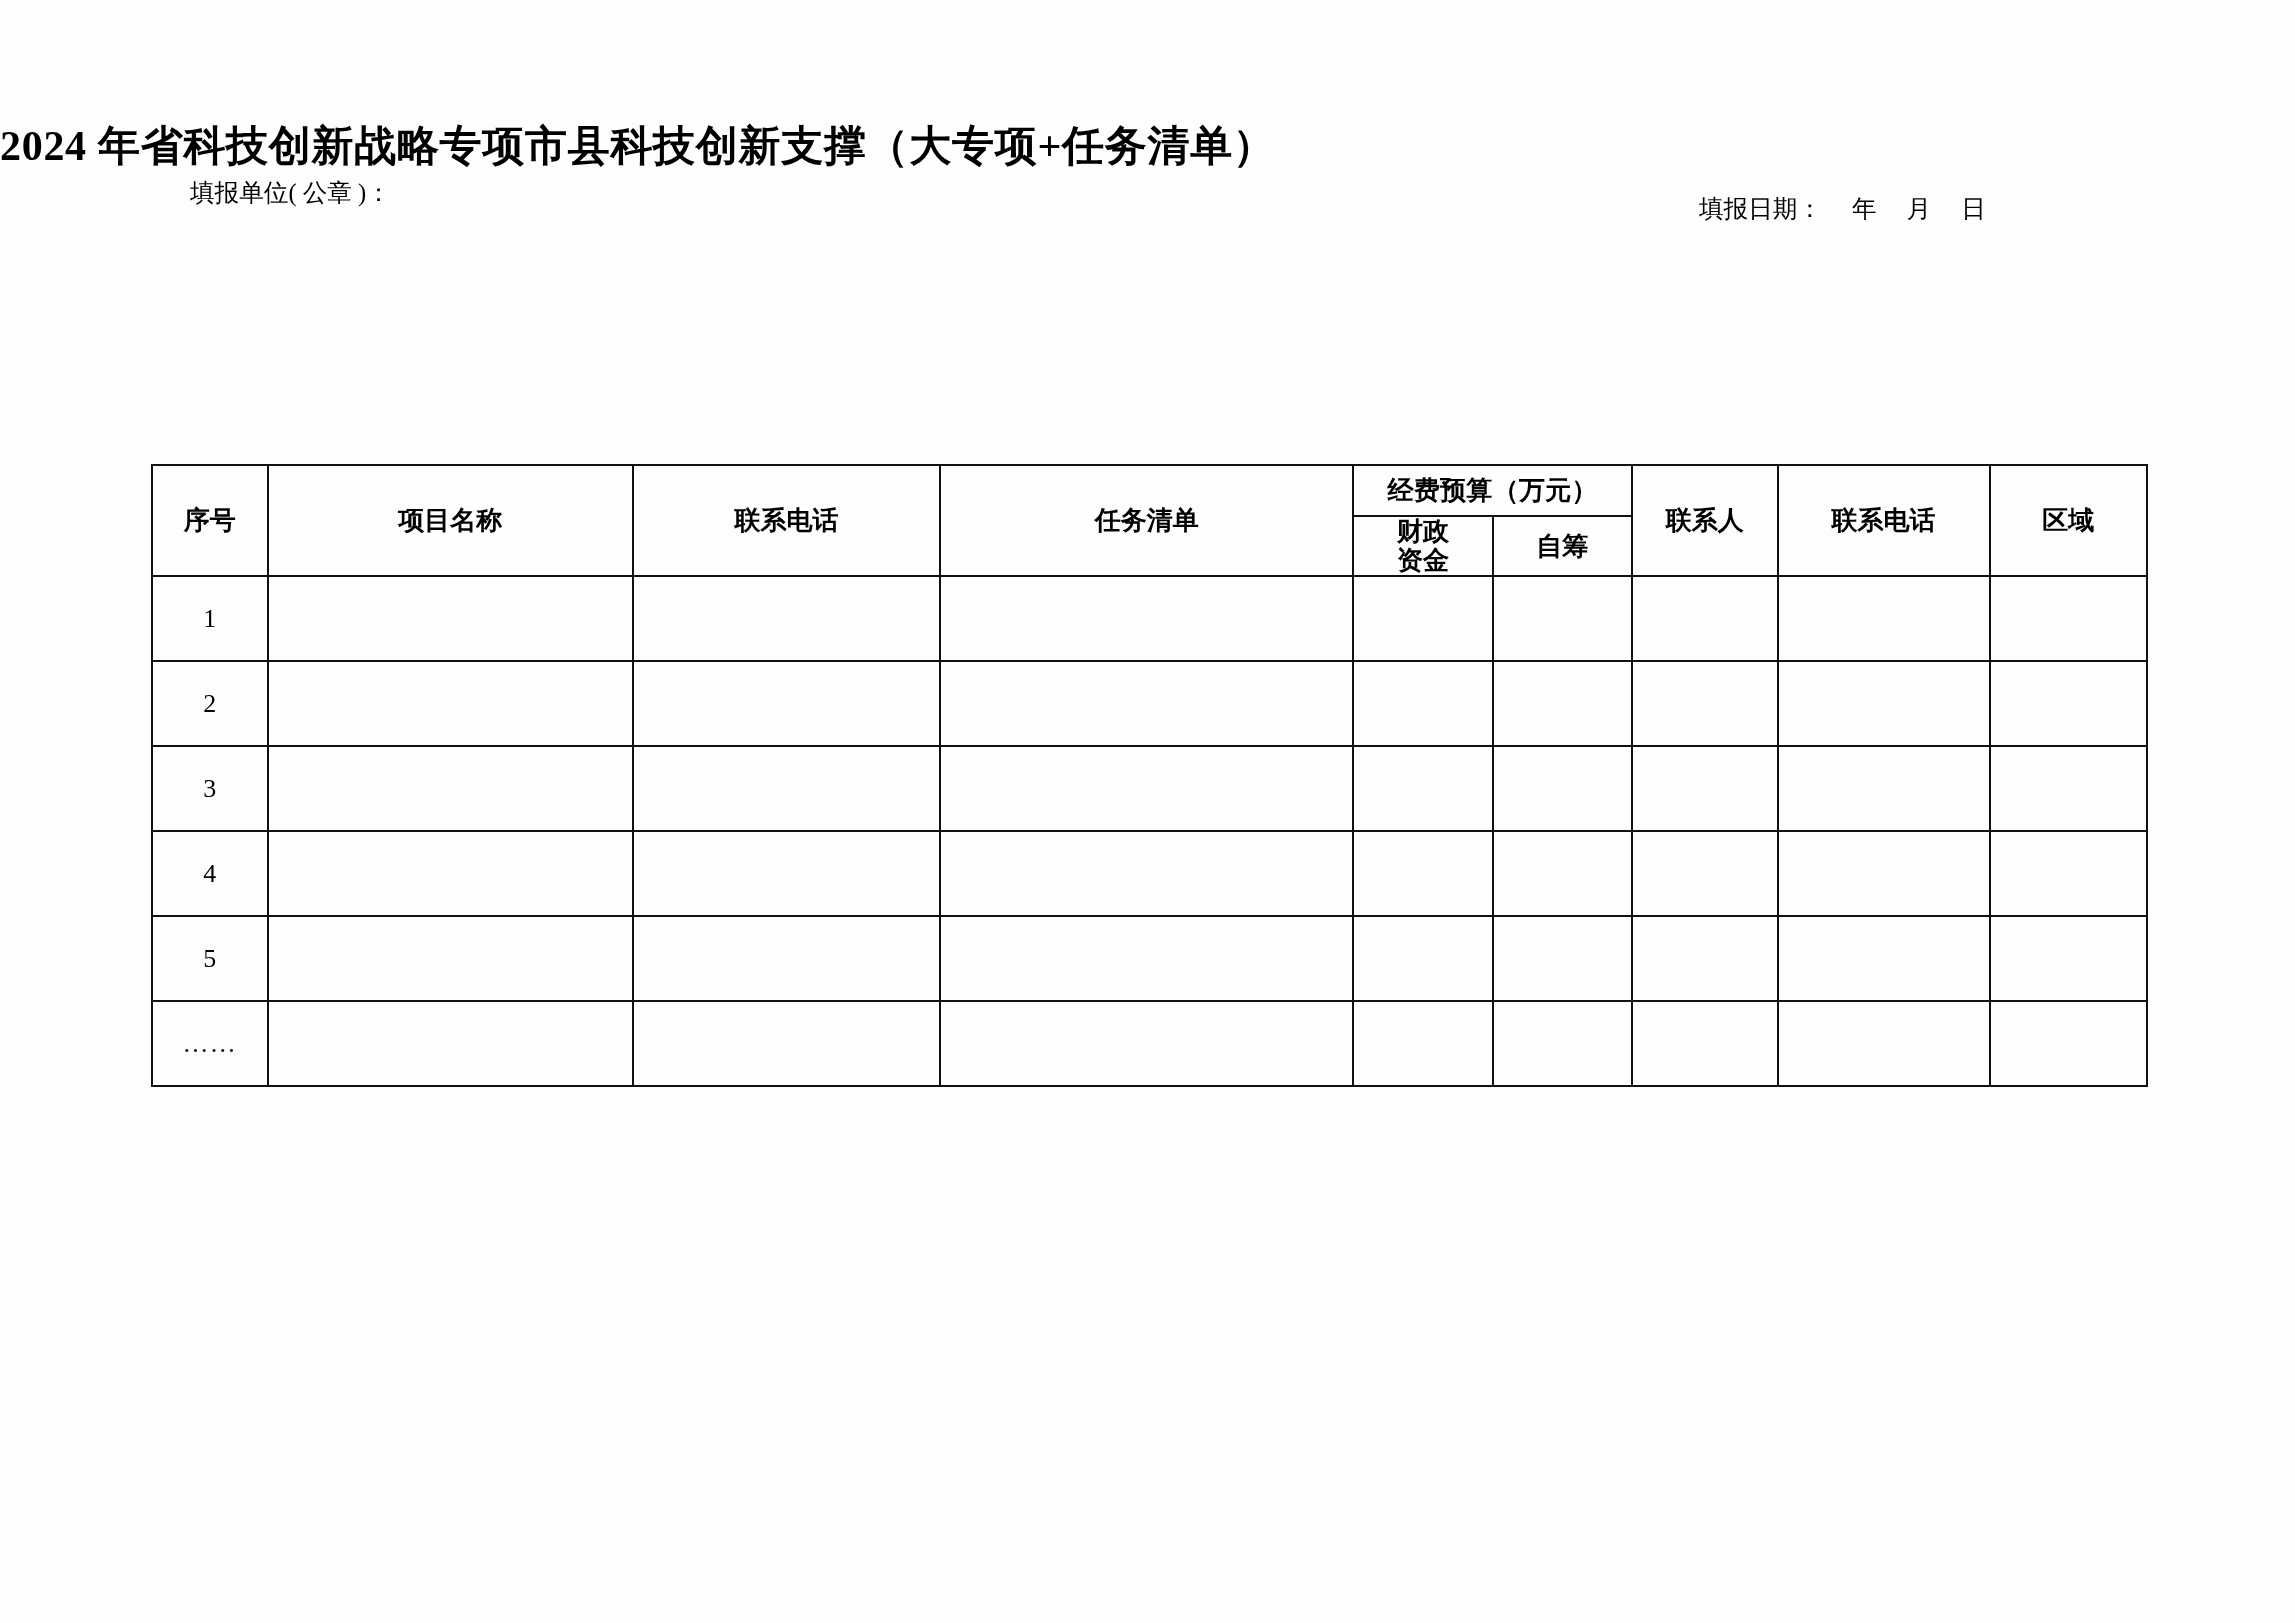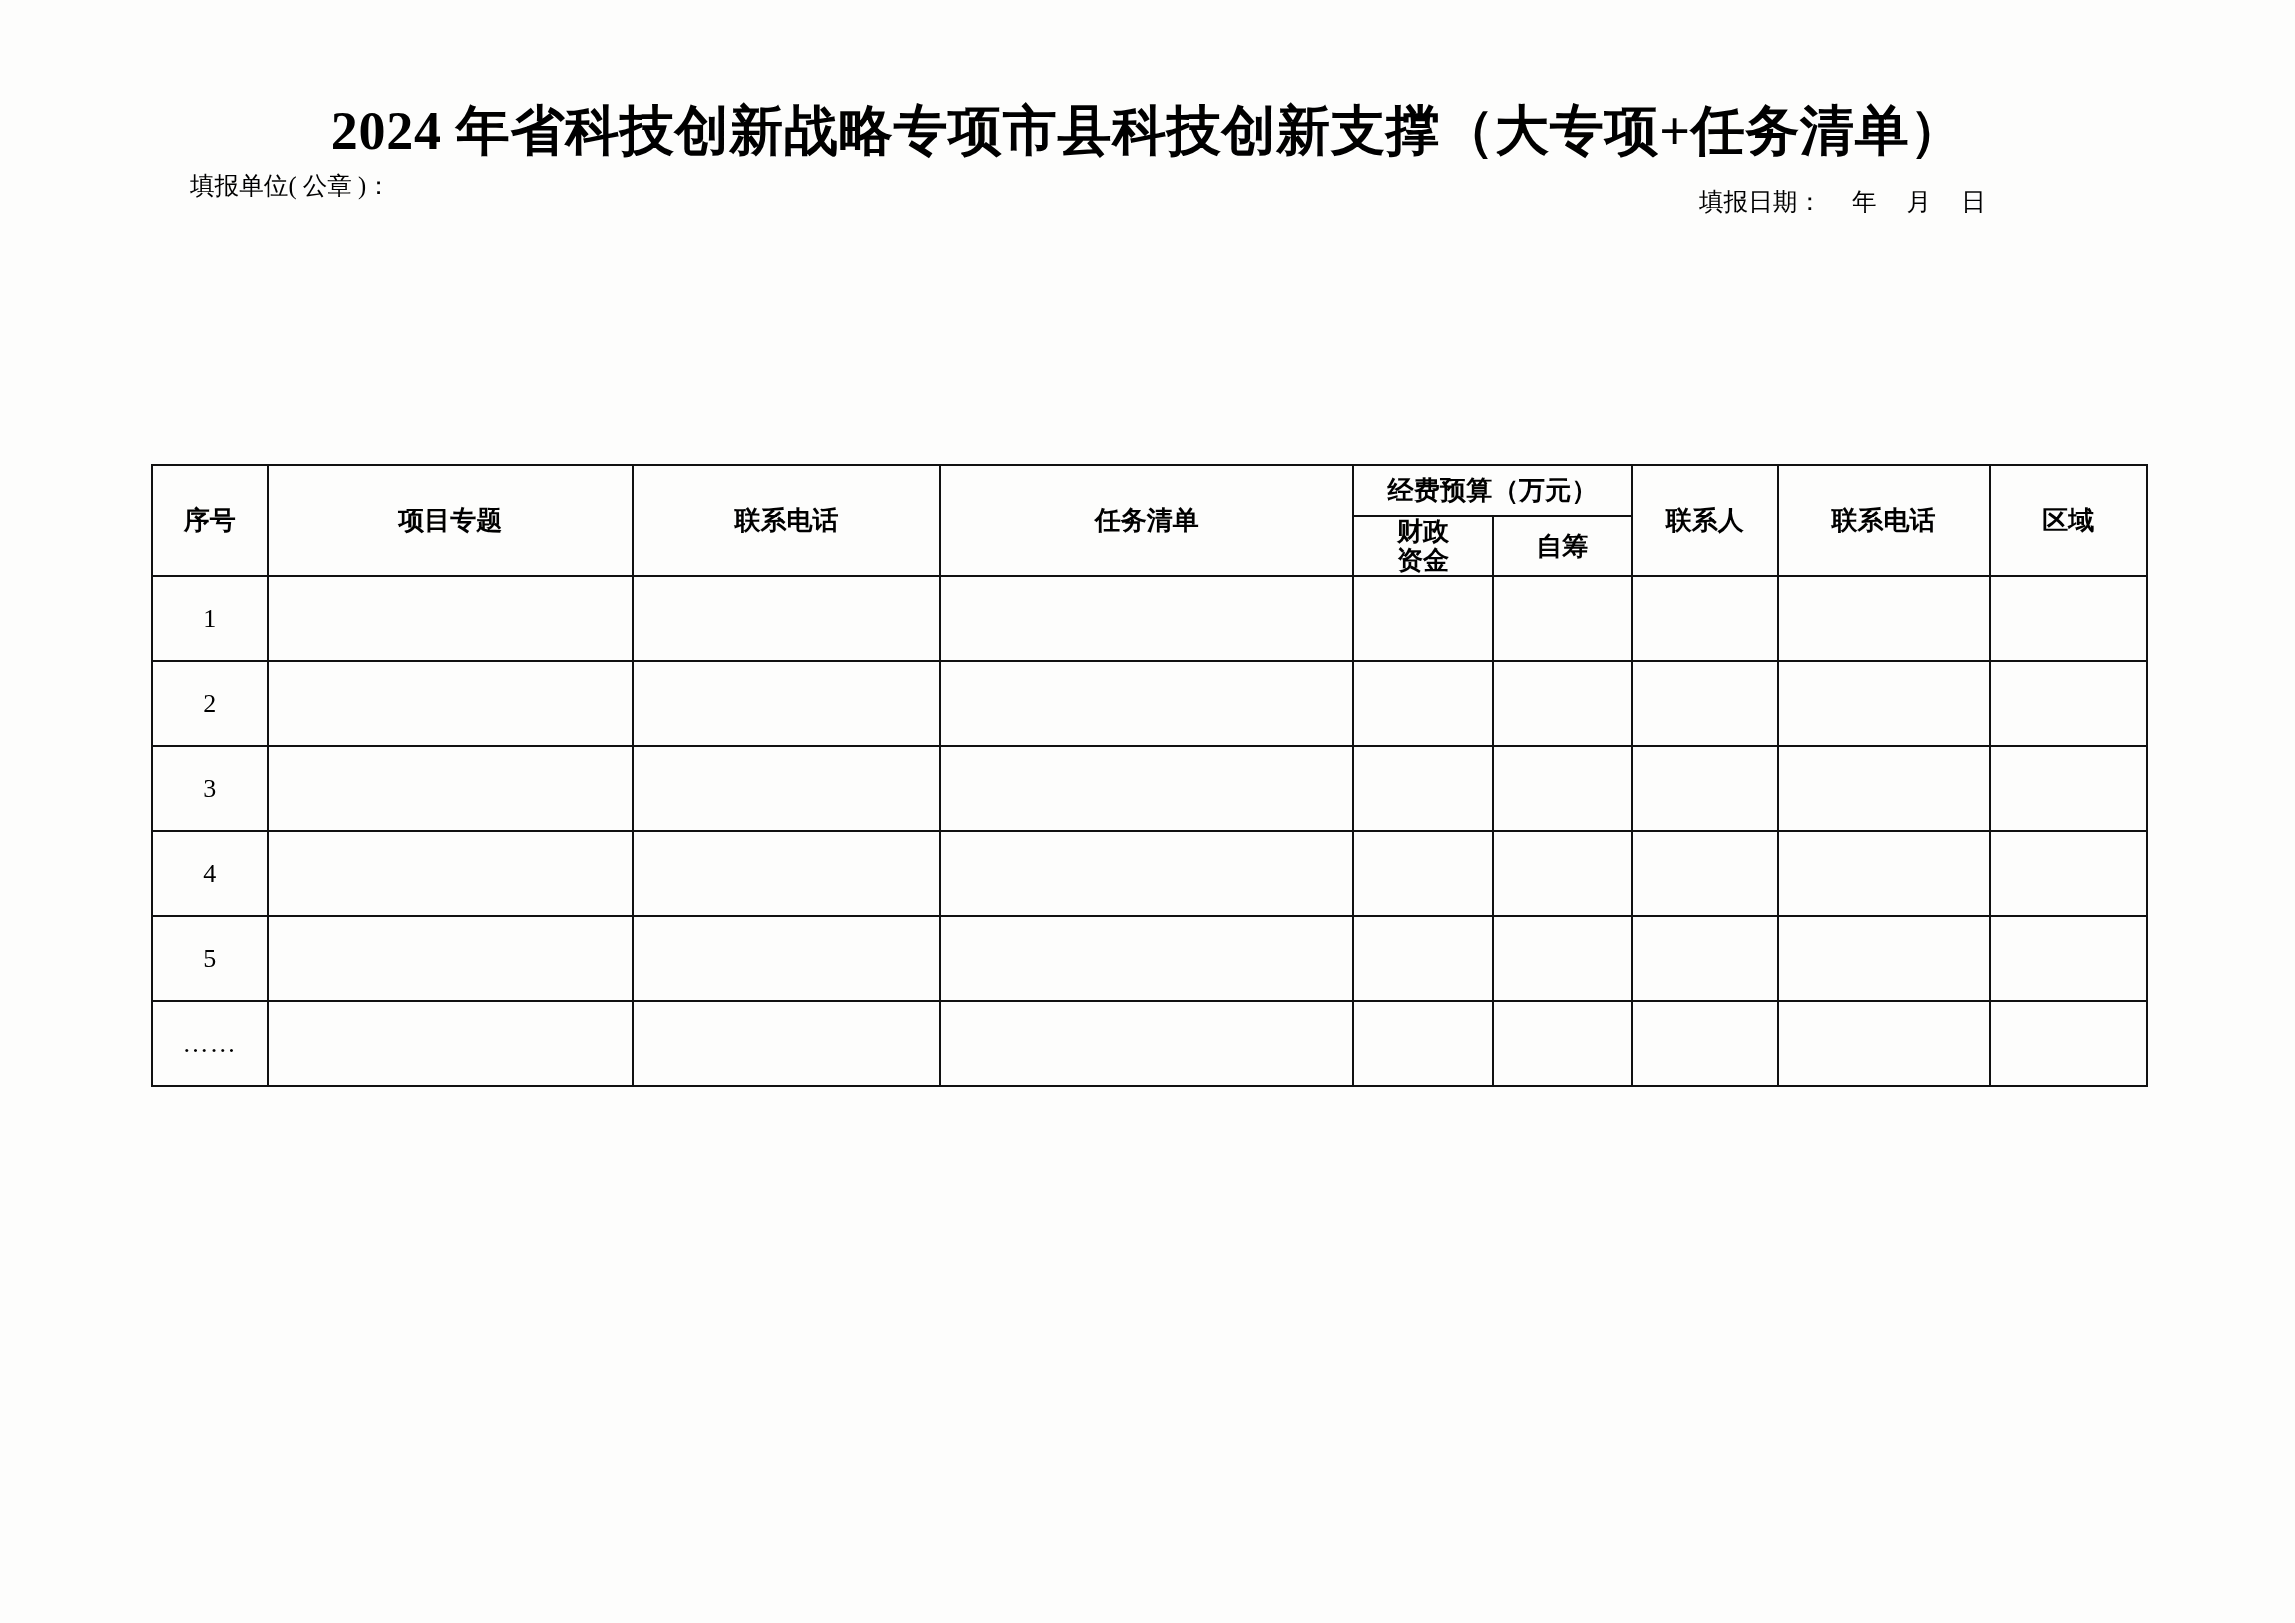--- a/index.html
+++ b/index.html
@@ -14,24 +14,24 @@
     color: #000000;
     position: relative;
     overflow: hidden;
   }
   .page {
     position: absolute;
     inset: 0;
     background: #fdfdfc;
   }
   .title-block {
-    margin-top: 94px;
-    text-align: center;
+    margin-top: 118px;
+    text-align: left;
     font-weight: bold;
-    font-size: 54px;
+    font-size: 42px;
     line-height: 1.38;
     letter-spacing: 0.7px;
   }
   .title-line {
     display: block;
     white-space: nowrap;
   }
   .meta-row {
     position: relative;
     height: 41px;
@@ -135,21 +135,21 @@
           <col class="c-topic">
         <col class="c-fin">
           <col class="c-self">
           <col class="c-contact">
           <col class="c-phone">
           <col class="c-area">
       </colgroup>
       <tbody>
         <tr class="hdr-main">
           <td rowspan="2">序号</td>
-          <td rowspan="2">项目专题</td>
+          <td rowspan="2">项目名称</td>
           <td rowspan="2">联系电话</td>
           <td rowspan="2">任务清单</td>
           <td colspan="2" class="budget-head">经费预算（万元）</td>
           <td rowspan="2">联系人</td>
           <td rowspan="2">联系电话</td>
           <td rowspan="2">区域</td>
         </tr>
         <tr class="hdr-sub">
           <td class="two-line">
             <div>财政</div>

